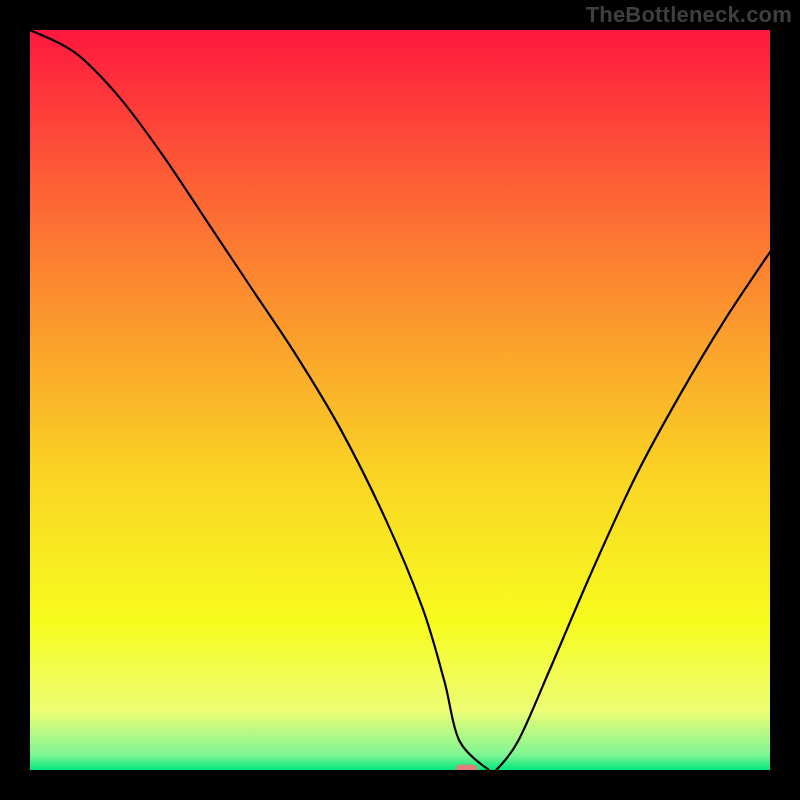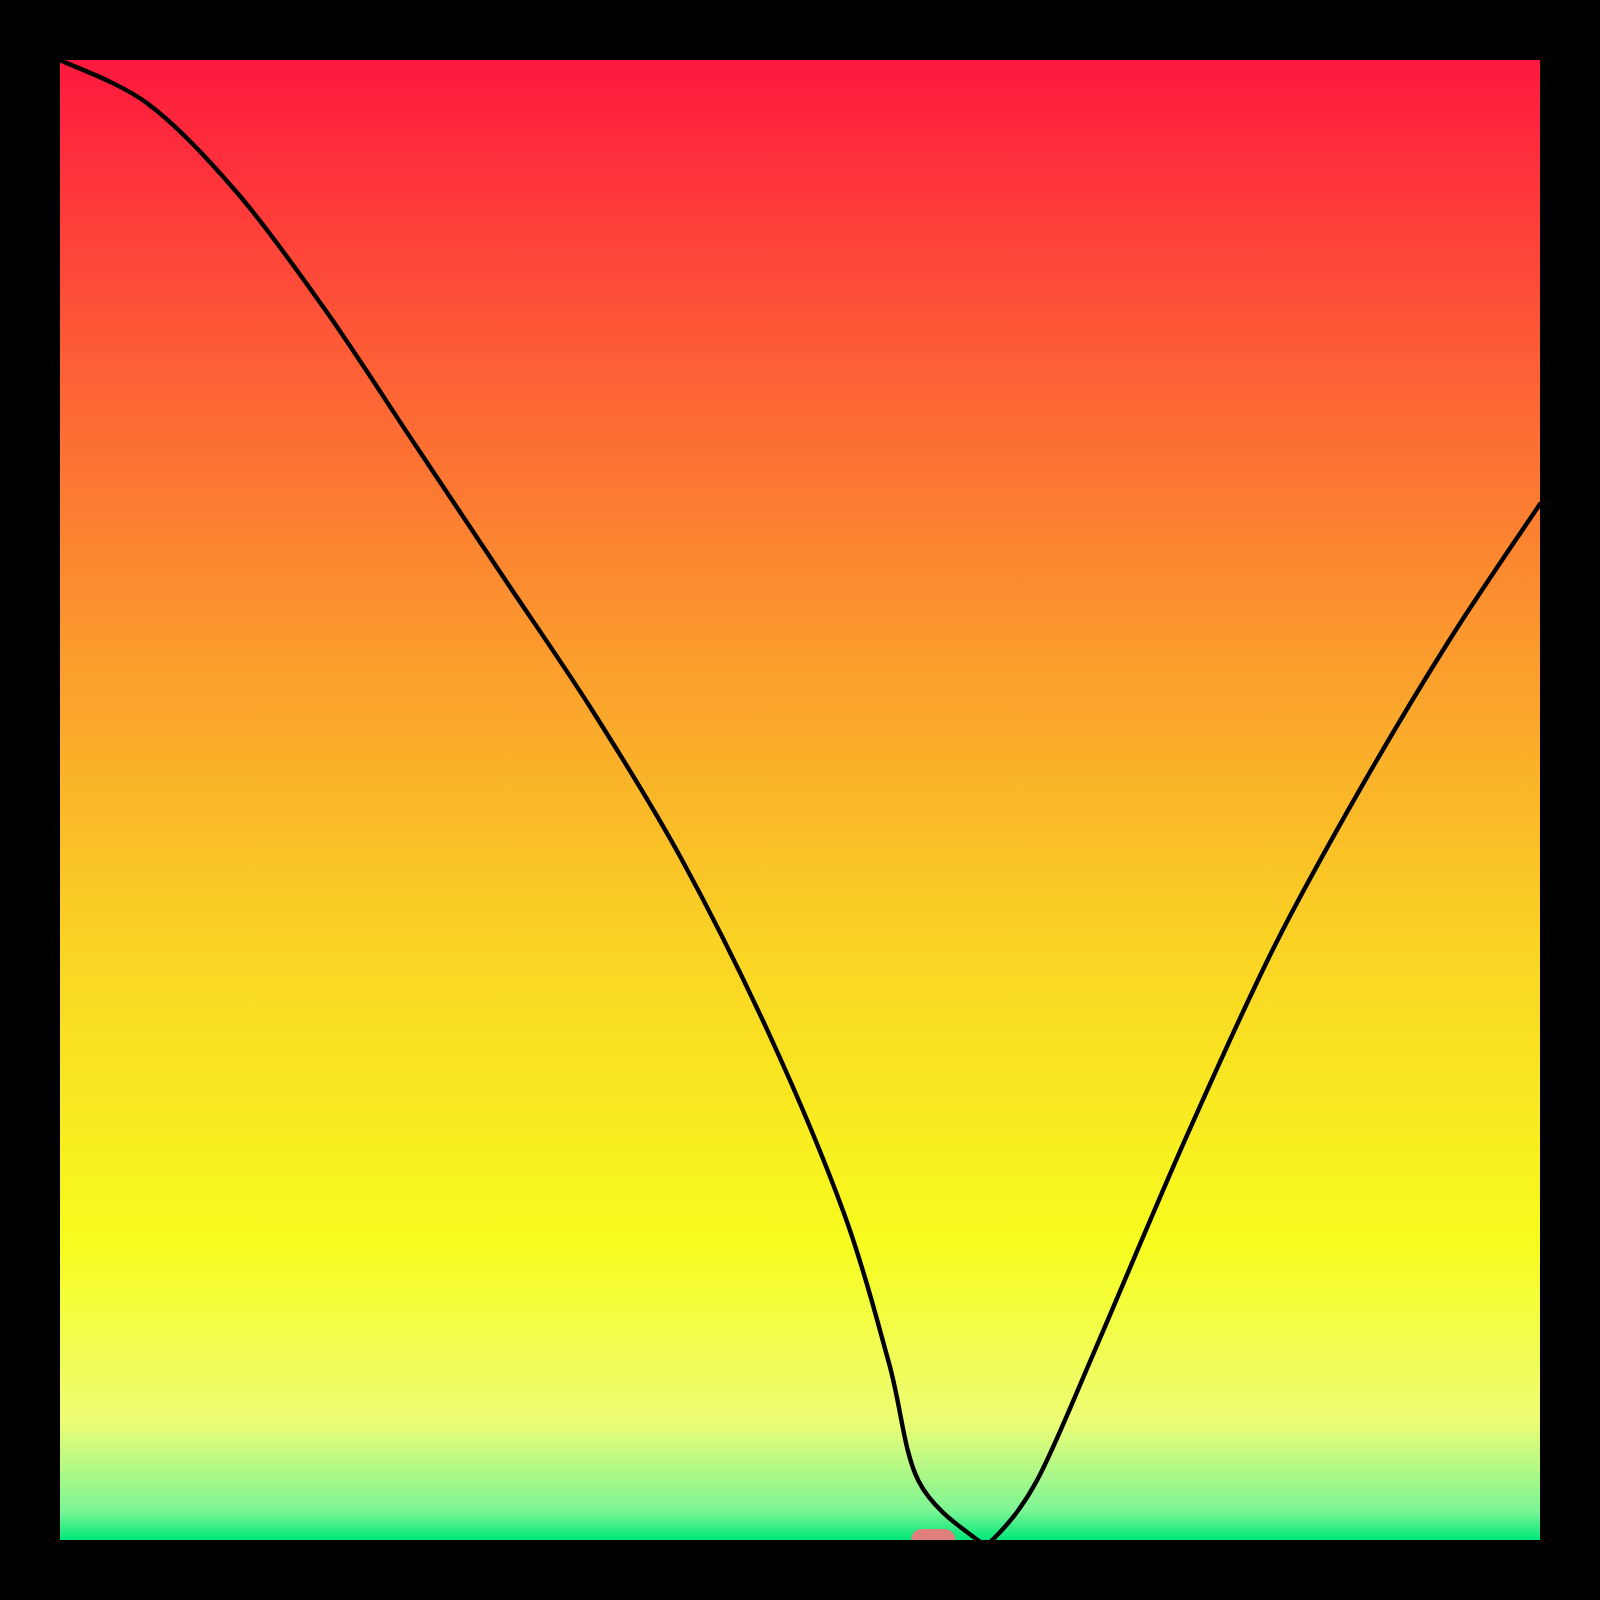--- a/index.html
+++ b/index.html
@@ -5,20 +5,21 @@
   html,body{margin:0;padding:0;width:800px;height:800px;background:#000;}
   .frame{position:absolute;left:0;top:0;width:800px;height:800px;background:#000;}
   .watermark{position:absolute;top:2px;right:8px;color:#3f3f3f;font-family:Arial, Helvetica, sans-serif;font-size:22px;font-weight:600;letter-spacing:0.2px;}
   svg{position:absolute;left:30px;top:30px;}
   .marker{fill:#e0807c;}
 </style>
 </head>
 <body>
 <div class="frame">
 
+<div class="watermark">TheBottleneck.com</div>
 
 <svg width="740" height="740" viewBox="0 0 740 740">
   <defs>
     <linearGradient id="bg-grad" x1="0" y1="0" x2="0" y2="1">
       <stop id="g0" offset="0%" stop-color="#fe183e"></stop>
       <stop id="g1" offset="20%" stop-color="#fd5d36"></stop>
       <stop id="g2" offset="40%" stop-color="#fb9b2d"></stop>
       <stop id="g3" offset="60%" stop-color="#fad424"></stop>
       <stop id="g4" offset="80%" stop-color="#f7fc1e"></stop>
       <stop id="g5" offset="92%" stop-color="#edfd75"></stop>

